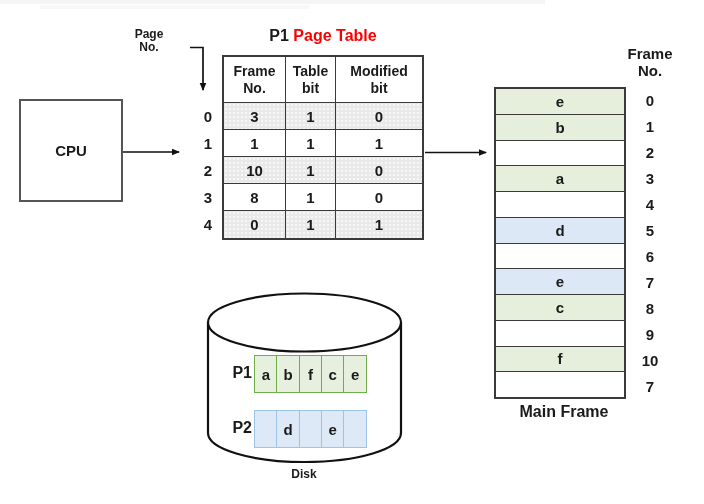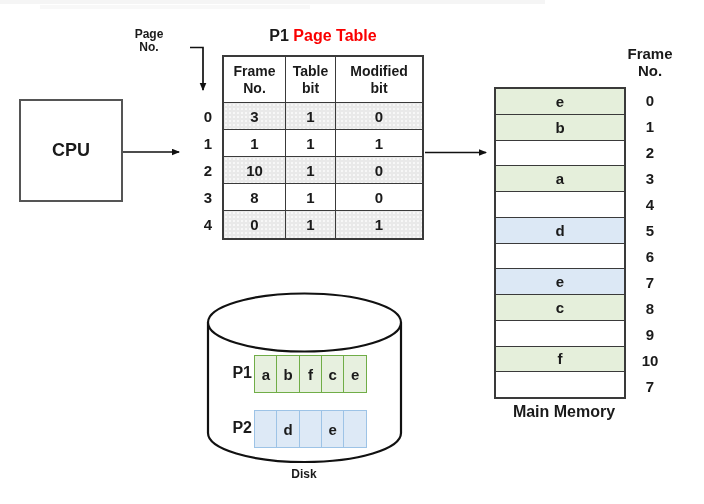--- a/index.html
+++ b/index.html
@@ -13,21 +13,21 @@
 
   
   .artifact1 { left:0; top:0; width:545px; height:4px; background:#f5f5f5; }
   .artifact2 { left:40px; top:5px; width:270px; height:4px; background:#f8f8f8; }
 
   
   .cpu-box {
     left:19px; top:99px; width:104px; height:103px; box-sizing:border-box;
     border:2px solid #555; background:#fff;
     display:flex; flex-direction:column; align-items:center; justify-content:center;
-    font-size:18px; font-weight:bold; line-height:1.3; text-align:center;
+    font-size:15px; font-weight:bold; line-height:1.3; text-align:center;
   }
 
   
   .page-no-label {
     left:118px; top:28px; width:62px; text-align:center;
     font-size:12px; font-weight:bold; line-height:1.1;
   }
 
   
   .pt-title {
@@ -231,21 +231,21 @@
   <div>4</div>
   <div>5</div>
   <div>6</div>
   <div>7</div>
   <div>8</div>
   <div>9</div>
   <div>10</div>
   <div>7</div>
 </div>
 
-<div class="abs mm-caption">Main Memory</div>
+<div class="abs mm-caption">Main Frame</div>
 
 <div class="abs disk-plabel p1">P1</div>
 <div class="abs disk-row p1">
   <div class="disk-cell">a</div>
   <div class="disk-cell">b</div>
   <div class="disk-cell">f</div>
   <div class="disk-cell">c</div>
   <div class="disk-cell">e</div>
 </div>
 

